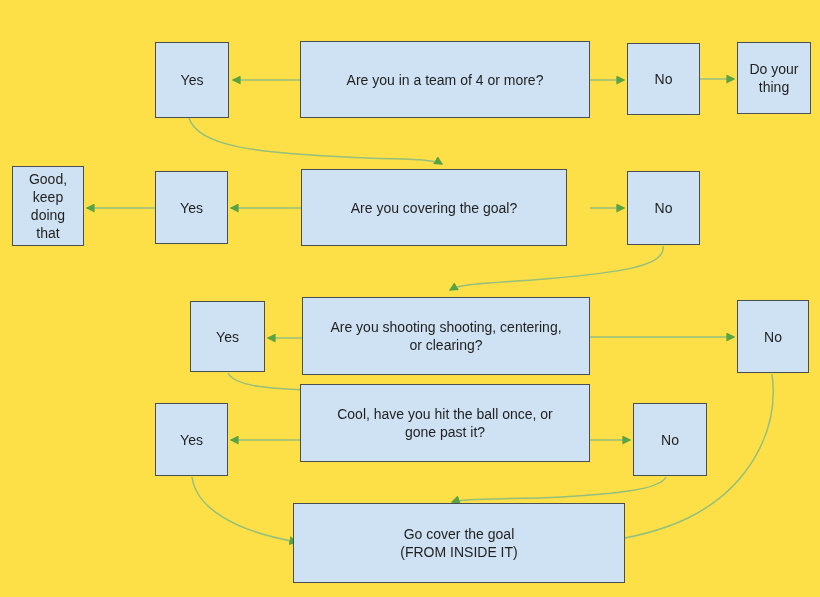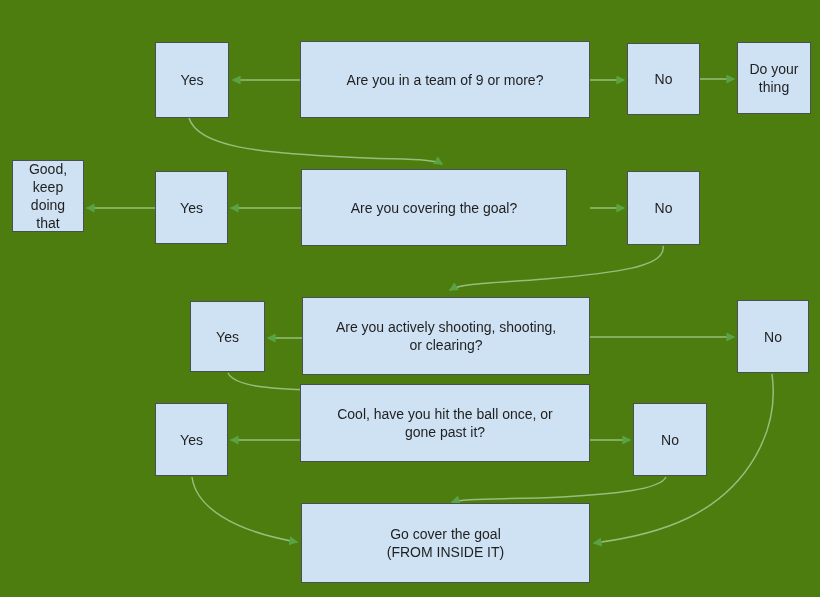--- a/index.html
+++ b/index.html
@@ -5,21 +5,21 @@
   html, body {
     margin: 0;
     padding: 0;
     background: #f4f5f4;
     font-family: "Liberation Sans", sans-serif;
   }
   .canvas {
     position: relative;
     width: 820px;
     height: 597px;
-    background: #4d7c0f;
+    background: #fde047;
     overflow: hidden;
   }
   .arrows {
     position: absolute;
     left: 0;
     top: 0;
     width: 820px;
     height: 597px;
     pointer-events: none;
   }
@@ -70,66 +70,66 @@
       <path marker-end="url(#ah)" d="M192,477 C196,507 233,531 297,542"></path>
       <path marker-end="url(#ah)" d="M666,477 C660,490 612,494 562,497 C512,500 468,497 452,502"></path>
       <path marker-end="url(#ah)" d="M772,374 C780,432 747,489 688,518 C657,533 618,540 594,543"></path>
     </g>
   </svg>
 
   <div class="node small" style="left:155px;top:42px;width:74px;height:76px">
     <span class="lbl">Yes</span>
   </div>
   <div class="node" style="left:300px;top:41px;width:290px;height:77px">
-    <span class="lbl">Are you in a team of 9 or more?</span>
+    <span class="lbl">Are you in a team of 4 or more?</span>
   </div>
   <div class="node small" style="left:627px;top:43px;width:73px;height:72px">
     <span class="lbl">No</span>
   </div>
   <div class="node small" style="left:737px;top:42px;width:74px;height:72px">
     <span class="lbl">Do your
 thing</span>
   </div>
 
-  <div class="node small" style="left:12px;top:160px;width:72px;height:72px">
+  <div class="node small" style="left:12px;top:166px;width:72px;height:80px">
     <span class="lbl">Good,
 keep
 doing
 that</span>
   </div>
   <div class="node small" style="left:155px;top:171px;width:73px;height:73px">
     <span class="lbl">Yes</span>
   </div>
   <div class="node" style="left:301px;top:169px;width:266px;height:77px">
     <span class="lbl">Are you covering the goal?</span>
   </div>
   <div class="node small" style="left:627px;top:171px;width:73px;height:74px">
     <span class="lbl">No</span>
   </div>
 
   <div class="node small" style="left:190px;top:301px;width:75px;height:71px">
     <span class="lbl">Yes</span>
   </div>
   <div class="node" style="left:302px;top:297px;width:288px;height:78px">
-    <span class="lbl">Are you actively shooting, shooting,
+    <span class="lbl">Are you shooting shooting, centering,
 or clearing?</span>
   </div>
   <div class="node small" style="left:737px;top:300px;width:72px;height:73px">
     <span class="lbl">No</span>
   </div>
 
   <div class="node small" style="left:155px;top:403px;width:73px;height:73px">
     <span class="lbl">Yes</span>
   </div>
   <div class="node" style="left:300px;top:384px;width:290px;height:78px">
     <span class="lbl">Cool, have you hit the ball once, or
 gone past it?</span>
   </div>
   <div class="node small" style="left:633px;top:403px;width:74px;height:73px">
     <span class="lbl">No</span>
   </div>
 
-  <div class="node" style="left:301px;top:503px;width:289px;height:80px">
+  <div class="node" style="left:293px;top:503px;width:332px;height:80px">
     <span class="lbl">Go cover the goal
 (FROM INSIDE IT)</span>
   </div>
 
 </div>
 
 </body></html>

